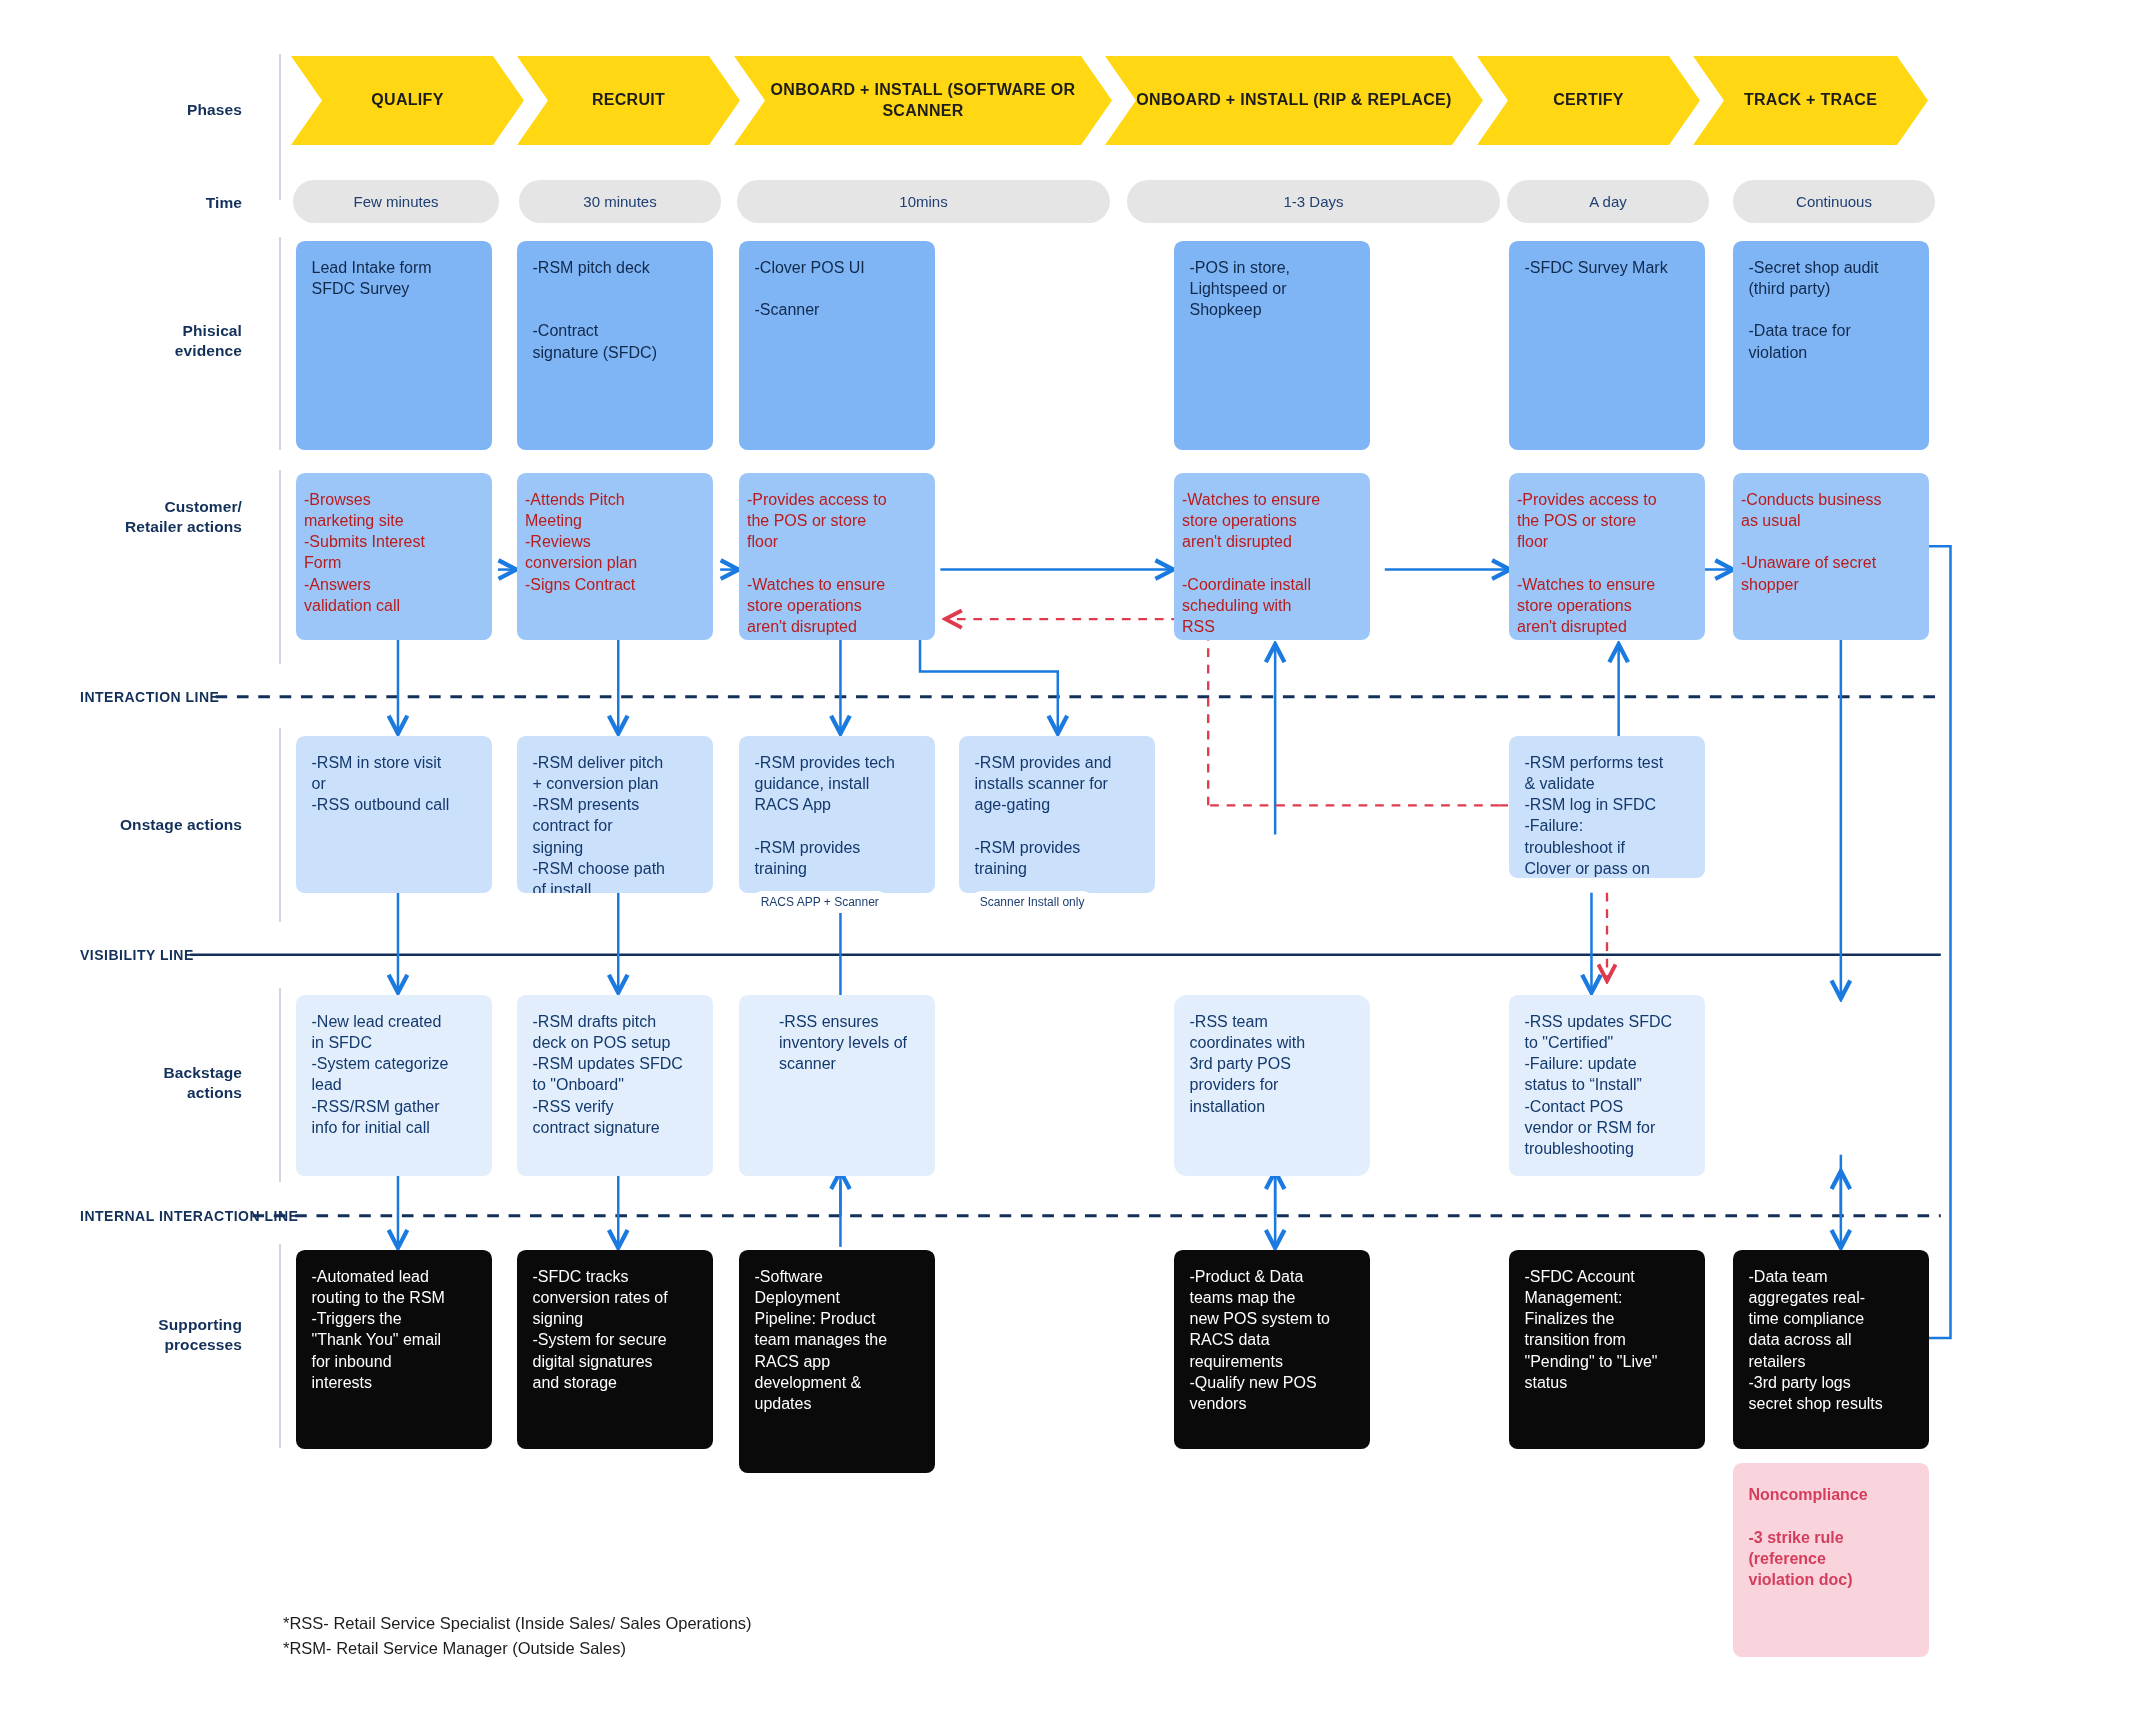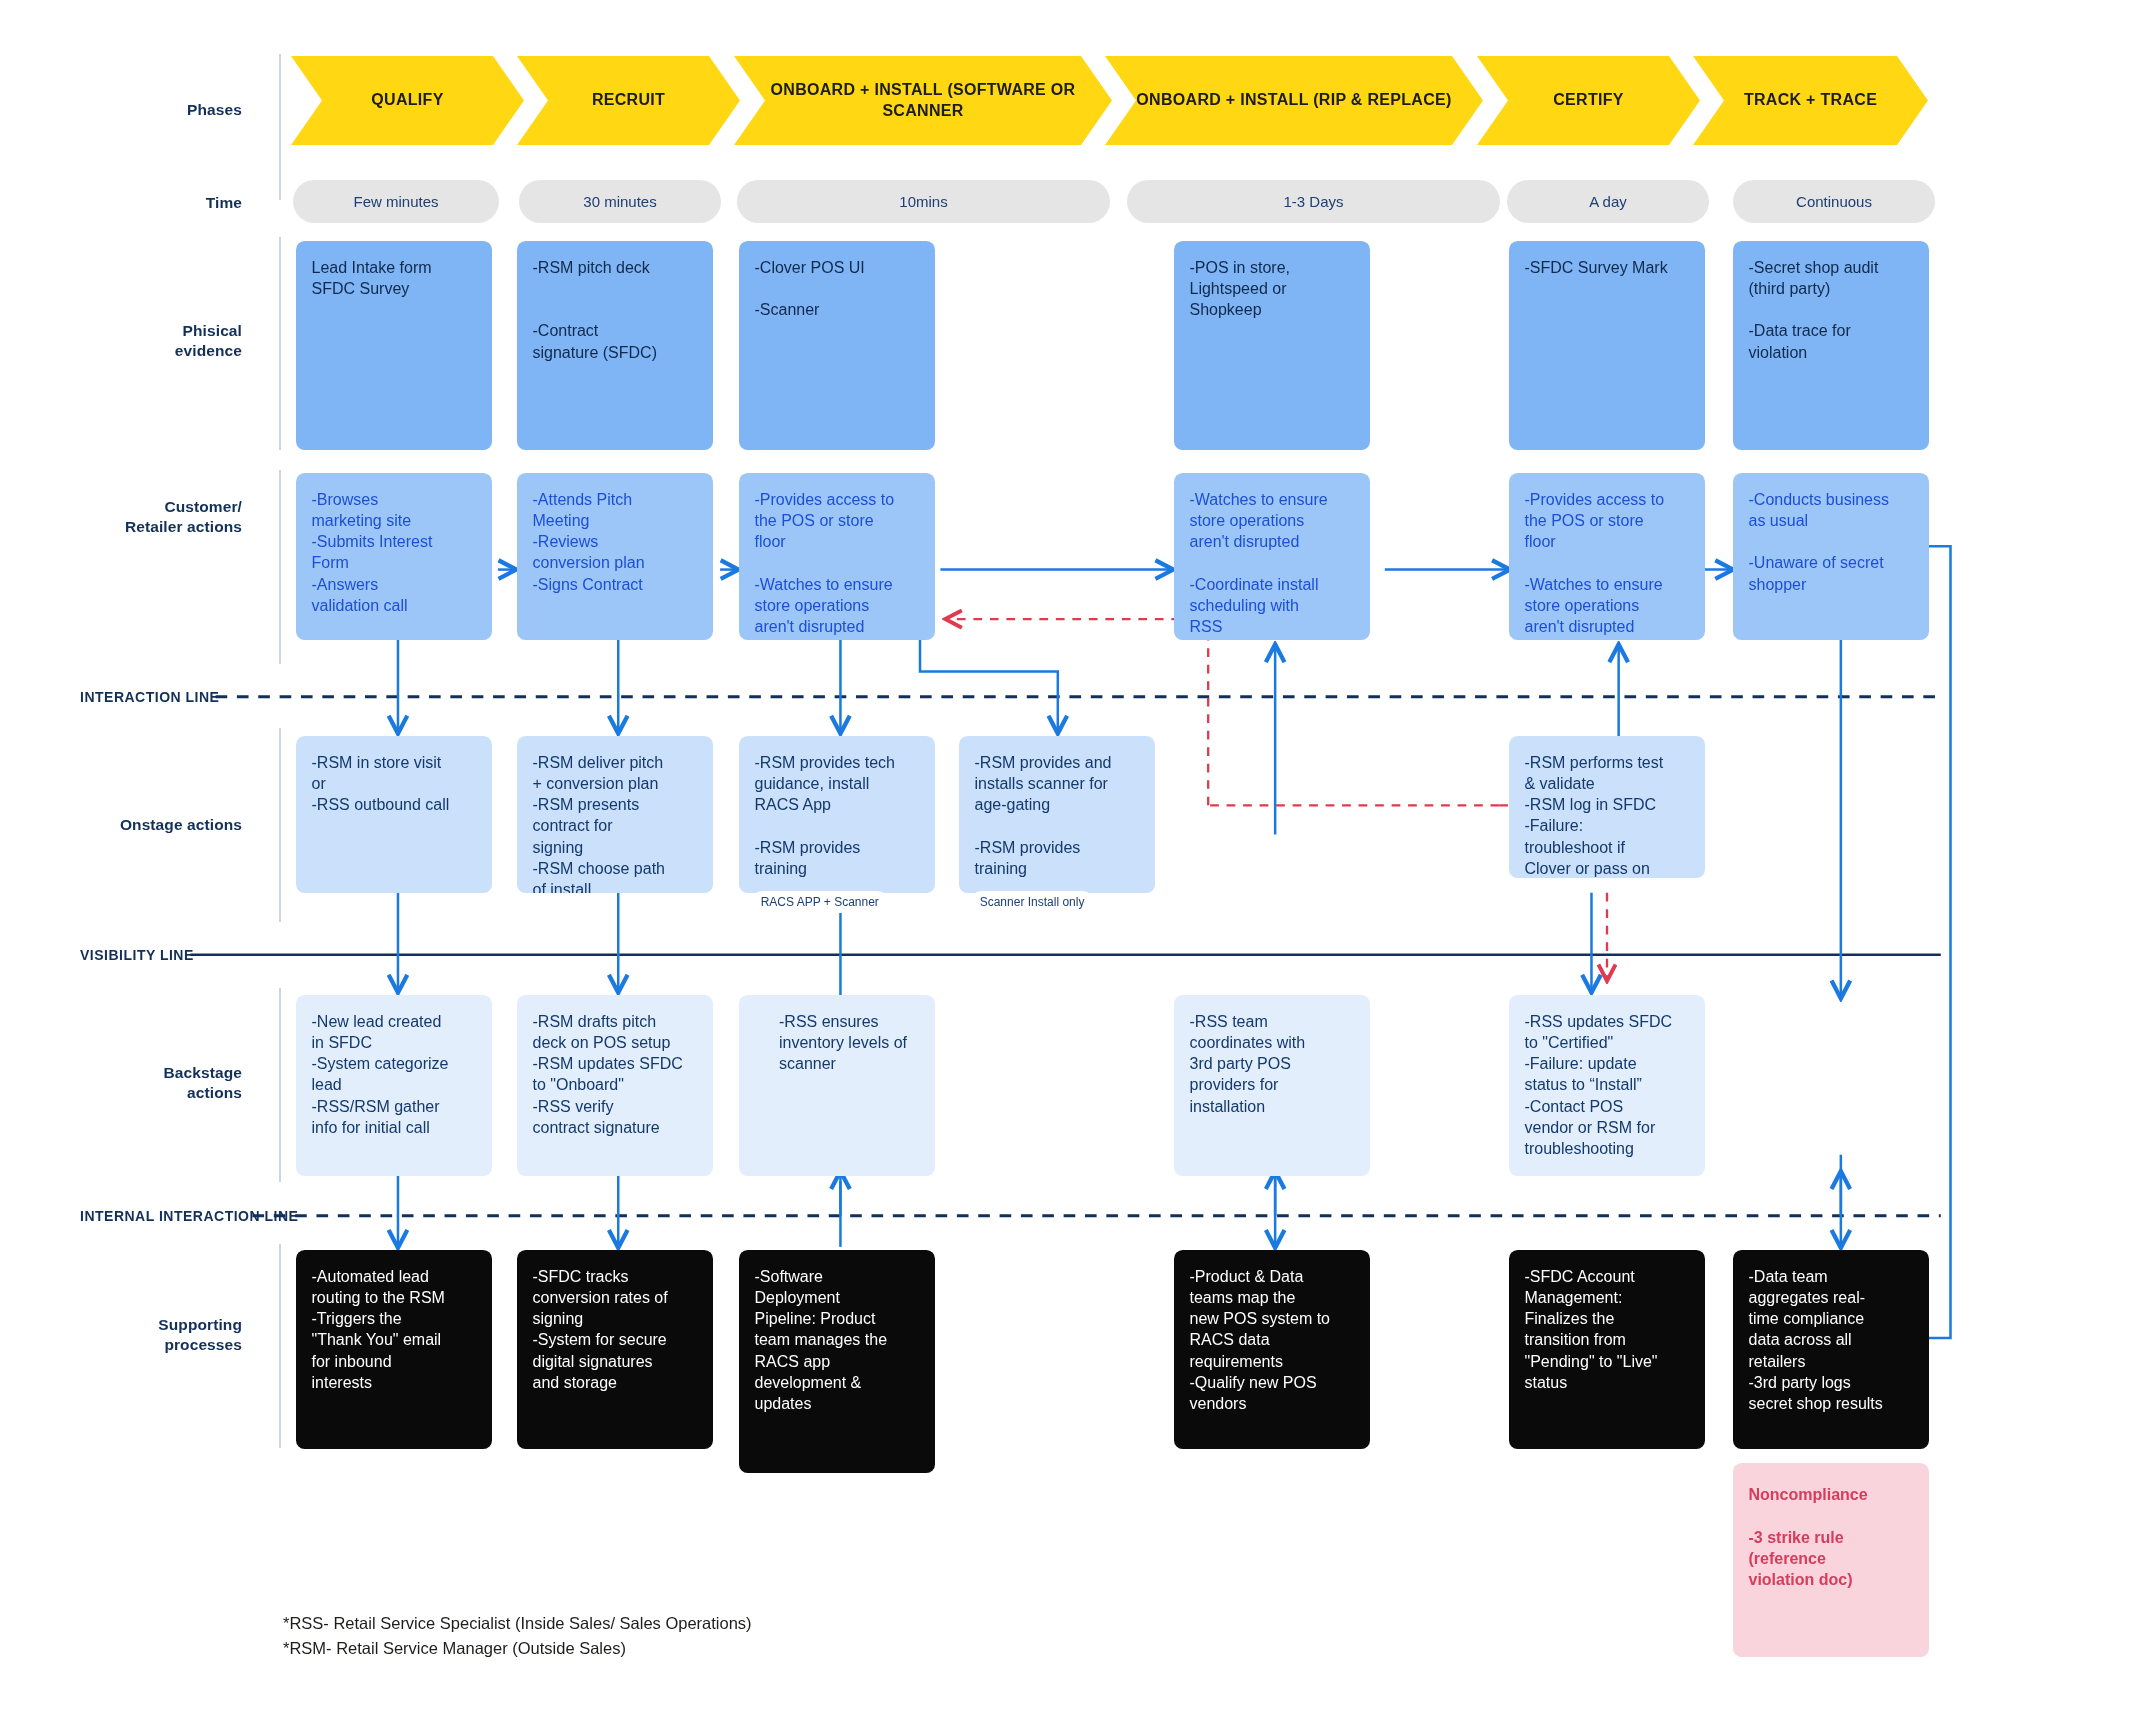--- a/index.html
+++ b/index.html
@@ -83,21 +83,21 @@
     border-radius:8.7px;
     box-sizing:border-box;
     padding:15.5px 13.6px 9.7px 15.5px;
     font-size:16px;
     line-height:1.33;
     white-space:pre-line;
     z-index:3;
     overflow:hidden;
   }
   .card.evidence{ background:#7fb4f5; color:#102a4c; }
-  .card.customer{ background:#9cc6f7; color:#1d4ed8; }
+  .card.customer{ background:#9cc6f7; color:#b91c1c;padding-left:8px; }
   .card.onstage { background:#cbe0fb; color:#13396d; }
   .card.backstage{ background:#e2eefc; color:#13396d; }
   .card.support { background:#0a0a0a; color:#ffffff; }
   .card.noncompliance{
     background:#fad4dc;
     color:#d43d5c;
     font-weight:bold;
     padding-top:21.3px;
   }
 
@@ -341,21 +341,21 @@
 info for initial call</div>
   <div class="card backstage" style="left:517px;top:995px;width:196px;height:181px;">-RSM drafts pitch
 deck on POS setup
 -RSM updates SFDC
 to "Onboard"
 -RSS verify
 contract signature</div>
   <div class="card backstage" style="left:739px;top:995px;width:196px;height:181px;padding-left:40px;">-RSS ensures
 inventory levels of
 scanner</div>
-  <div class="card backstage" style="left:1174px;top:995px;width:196px;height:181px;">-RSS team
+  <div class="card backstage" style="left:1174px;top:995px;width:196px;height:181px;border-radius:13px;">-RSS team
 coordinates with
 3rd party POS
 providers for
 installation</div>
   <div class="card backstage" style="left:1509px;top:995px;width:196px;height:181px;">-RSS updates SFDC
 to "Certified"
 -Failure: update
 status to “Install”
 -Contact POS
 vendor or RSM for

